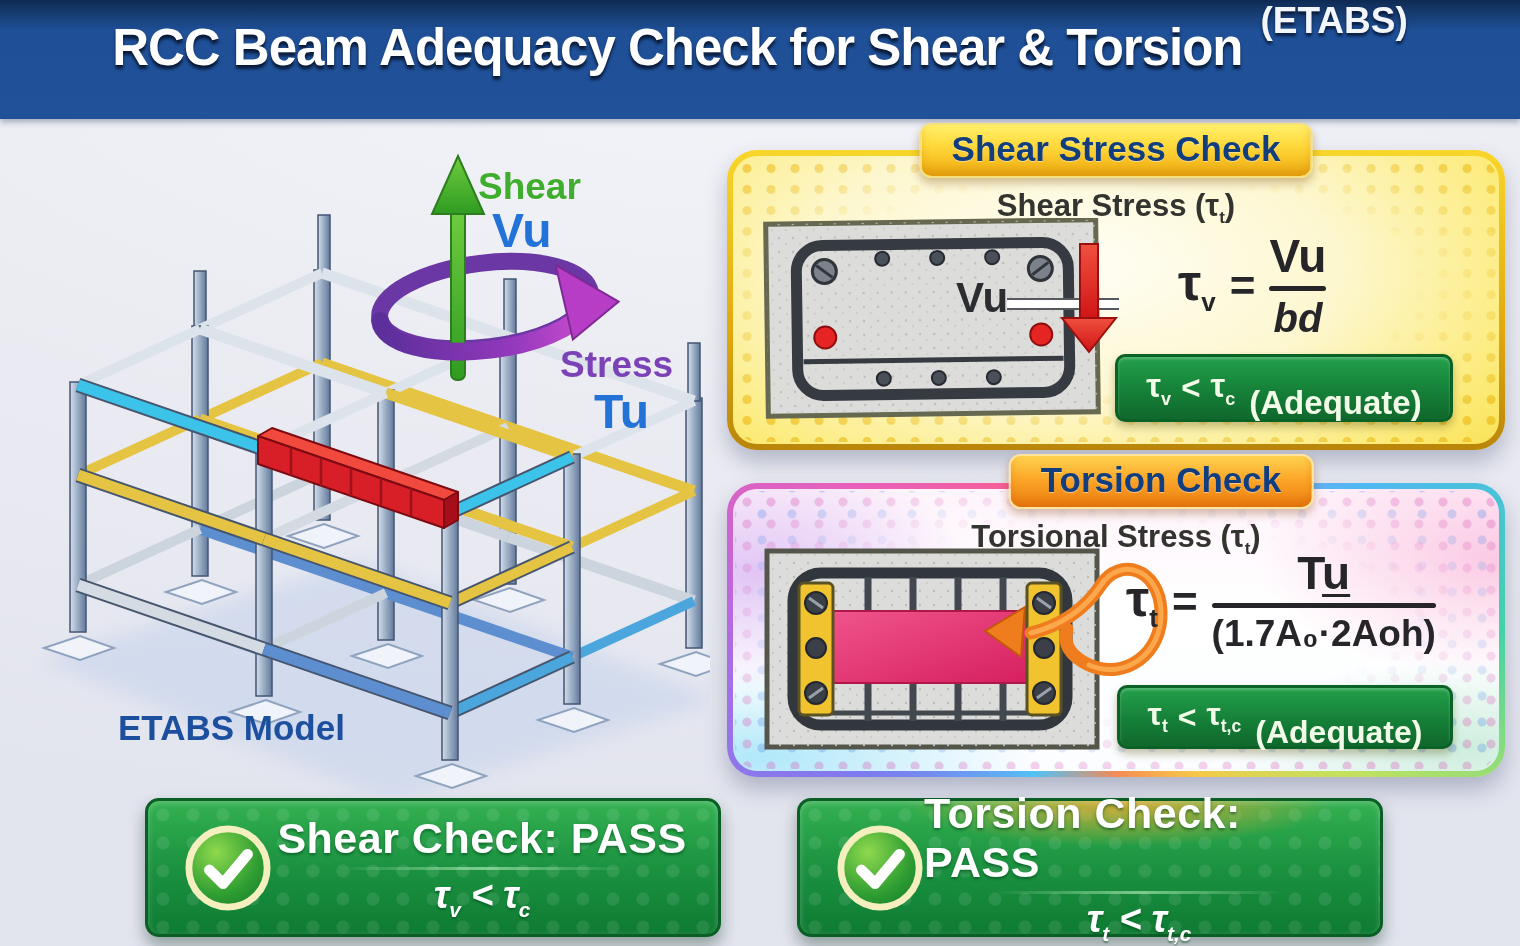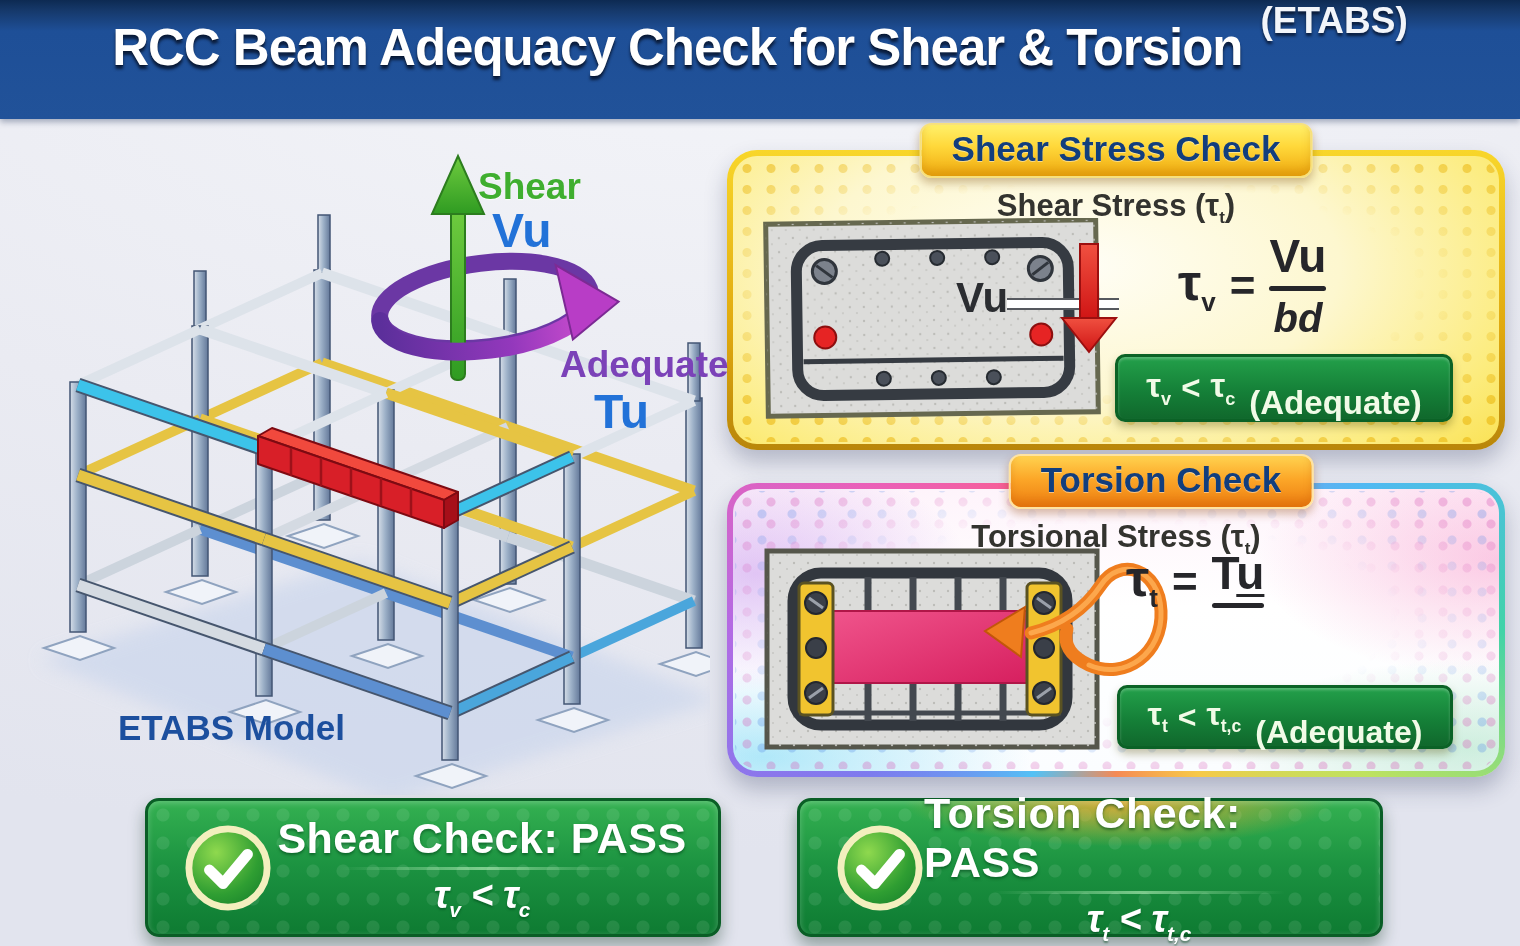--- a/index.html
+++ b/index.html
@@ -257,21 +257,21 @@
     </g>
 
     <g transform="rotate(-7 465 165)">
       <path d="M 359 168 A 106 42 0 0 0 571 168" fill="none" stroke="url(#purg)" stroke-width="18" stroke-linecap="round"></path>
       <polygon points="598,178 540,134 548,210" fill="#b83dc6" stroke="#7c2a94" stroke-width="2"></polygon>
     </g>
   </svg>
 
   <div class="model-label lbl-shear">Shear</div>
   <div class="model-label lbl-vu">Vu</div>
-  <div class="model-label lbl-torsion">Adequate</div>
+  <div class="model-label lbl-torsion">Stress</div>
   <div class="model-label lbl-tu">Tu</div>
   <div class="model-label lbl-caption">ETABS Model</div>
 
   <div class="panel gold" style="left:727px;top:150px;width:766px;height:288px;">
     <div class="panel-badge badge-gold">Shear Stress Check</div>
     <div class="panel-body gold-body">
       <div class="panel-subtitle"><span>Shear Stress (τ</span><sub>t</sub><span>)</span></div>
 
       <svg class="section-svg" style="left:30px;top:62px;" width="400" height="205" viewBox="0 0 400 205">
         <defs>
@@ -387,20 +387,21 @@
           <polygon points="222,86 262,62 258,112" fill="#ef7d1e" stroke="#c2560a" stroke-width="2"></polygon>
         </g>
       </svg>
 
       <div class="formula" style="left:393px;top:60px;">
         <span class="base"><span>τ</span><sub>t</sub></span>
         <span class="eq">=</span>
         <span class="frac">
           <span class="num"><span>T</span><span class="u-underline">u</span></span>
           <span class="bar"></span>
+          <span class="den den-small">(1.7A₀·2Aoh)</span>
         </span>
       </div>
 
       <div class="verdict" style="left:384px;top:196px;width:330px;height:58px;font-size:32px;">
         <span><span>τ</span><sub>t</sub></span>
         <span>&lt;</span>
         <span><span>τ</span><sub>t,c</sub></span>
         <span class="note">(Adequate)</span>
       </div>
     </div>

